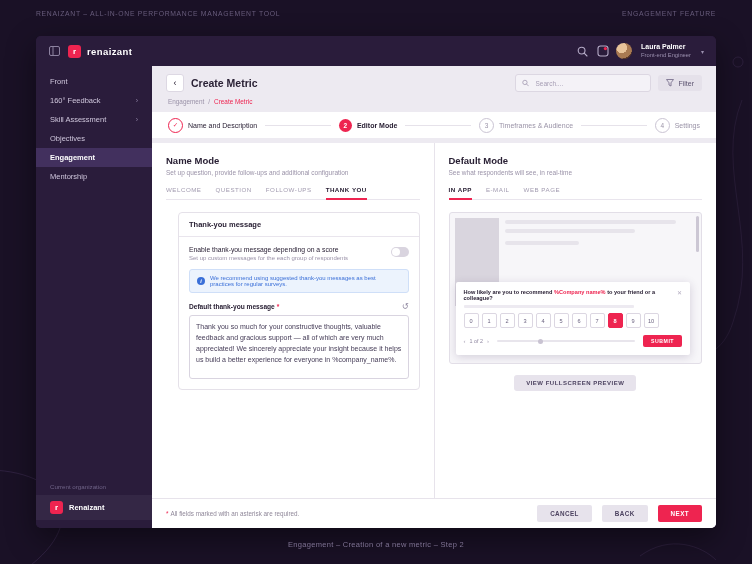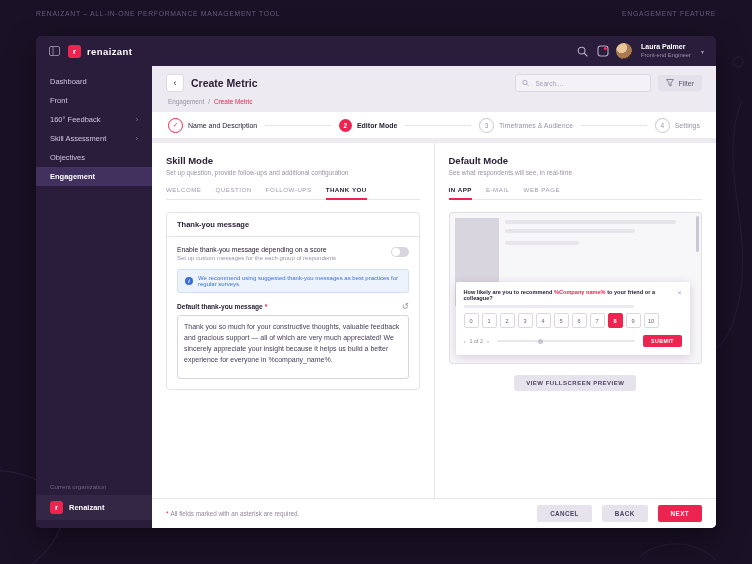--- a/index.html
+++ b/index.html
@@ -66,21 +66,21 @@
 
   .panels{flex:1;display:flex;background:#fff;margin-top:5px;min-height:0;}
   .panel{width:50%;padding:12px 14px;}
   .panel.left{border-right:1px solid #e7e3eb;}
   .p-title{font-size:9.5px;font-weight:bold;}
   .p-sub{font-size:6.5px;color:#9a92a8;margin-top:3px;}
   .tabs{display:flex;gap:14px;margin-top:10px;border-bottom:1px solid #e9e5ed;}
   .tab{font-size:6.2px;letter-spacing:.5px;color:#a29bb0;padding:0 0 5px;cursor:pointer;}
   .tab.active{color:#2a2135;font-weight:bold;border-bottom:2px solid #ee2450;margin-bottom:-1px;}
 
-  .card{margin-top:12px;border:1px solid #e5e1e9;border-radius:4px;}
+  .card{margin-top:12px;border:1px solid #e5e1e9;border-radius:4px;margin-left:12px;}
   .card-head{padding:7px 10px;border-bottom:1px solid #e9e5ed;font-size:7.5px;font-weight:bold;}
   .card-body{padding:9px 10px 10px;}
   .toggle-row{display:flex;align-items:flex-start;gap:8px;}
   .t-text{flex:1;}
   .t-label{font-size:6.8px;}
   .t-hint{font-size:6px;color:#9a92a8;margin-top:2px;}
   .switch{width:18px;height:10px;border-radius:5px;background:#d9d4df;position:relative;cursor:pointer;
           flex:0 0 auto;margin-top:1px;}
   .knob{width:8px;height:8px;border-radius:50%;background:#fff;position:absolute;top:1px;left:1px;}
   .info{margin-top:8px;display:flex;align-items:center;gap:5px;background:#ecf3fd;border:1px solid #cfdff8;
@@ -183,38 +183,38 @@
         <div class="u-name">Laura Palmer</div>
         <div class="u-role">Front-end Engineer</div>
       </span>
       <span class="caret">▾</span>
     </div>
 
     <div class="wbody">
 
       <aside class="sidebar">
         <div class="s-item">
-          <span>Dashboard</span>
-        </div>
-        <div class="s-item">
           <span>Front</span>
         </div>
         <div class="s-item">
           <span>160° Feedback</span>
           <span class="s-ch">›</span>
         </div>
         <div class="s-item">
           <span>Skill Assessment</span>
           <span class="s-ch">›</span>
         </div>
         <div class="s-item">
           <span>Objectives</span>
         </div>
         <div class="s-item active">
           <span>Engagement</span>
+        </div>
+        <div class="s-item">
+          <span>Mentorship</span>
         </div>
         <div class="s-bottom">
           <div class="org-label">Current organization</div>
           <div class="org-row">
             <span class="org-ic">r</span>
             <span class="org-name">Renaizant</span>
           </div>
         </div>
       </aside>
 
@@ -263,21 +263,21 @@
           <div class="connector"></div>
           <div class="step upcoming">
             <span class="st-c todo">4</span>
             <span class="st-label">Settings</span>
           </div>
         </div>
 
         <div class="panels">
 
           <section class="panel left">
-            <div class="p-title">Skill Mode</div>
+            <div class="p-title">Name Mode</div>
             <div class="p-sub">Set up question, provide follow-ups and additional configuration</div>
             <div class="tabs">
               <span class="tab">WELCOME</span>
               <span class="tab">QUESTION</span>
               <span class="tab">FOLLOW-UPS</span>
               <span class="tab active">THANK YOU</span>
             </div>
 
             <div class="card">
               <div class="card-head">Thank-you message</div>
@@ -370,13 +370,14 @@
           <span class="spacer"></span>
           <button class="btn ghost">CANCEL</button>
           <button class="btn ghost">BACK</button>
           <button class="btn primary">NEXT</button>
         </div>
 
       </main>
     </div>
   </div>
 
+  <div class="caption">Engagement – Creation of a new metric – Step 2</div>
 </div>
 
 </body></html>

